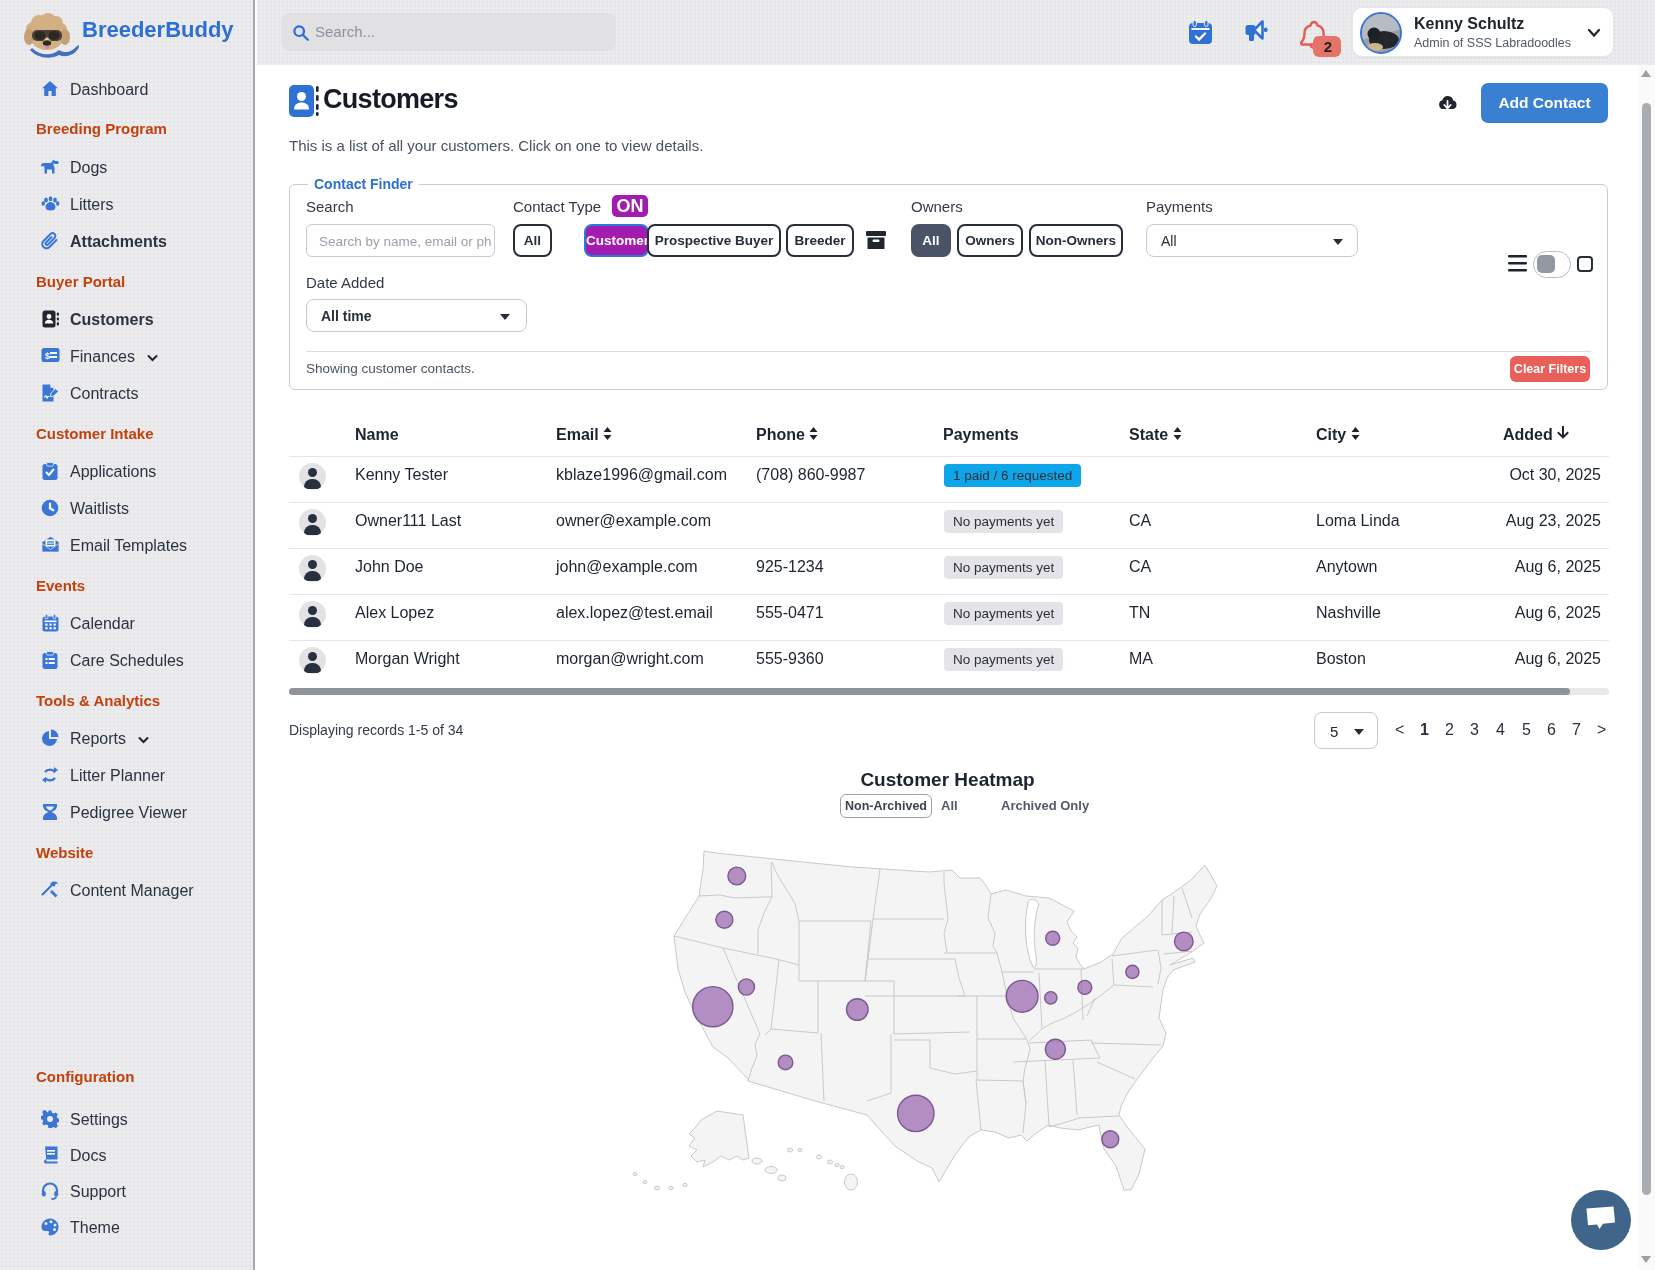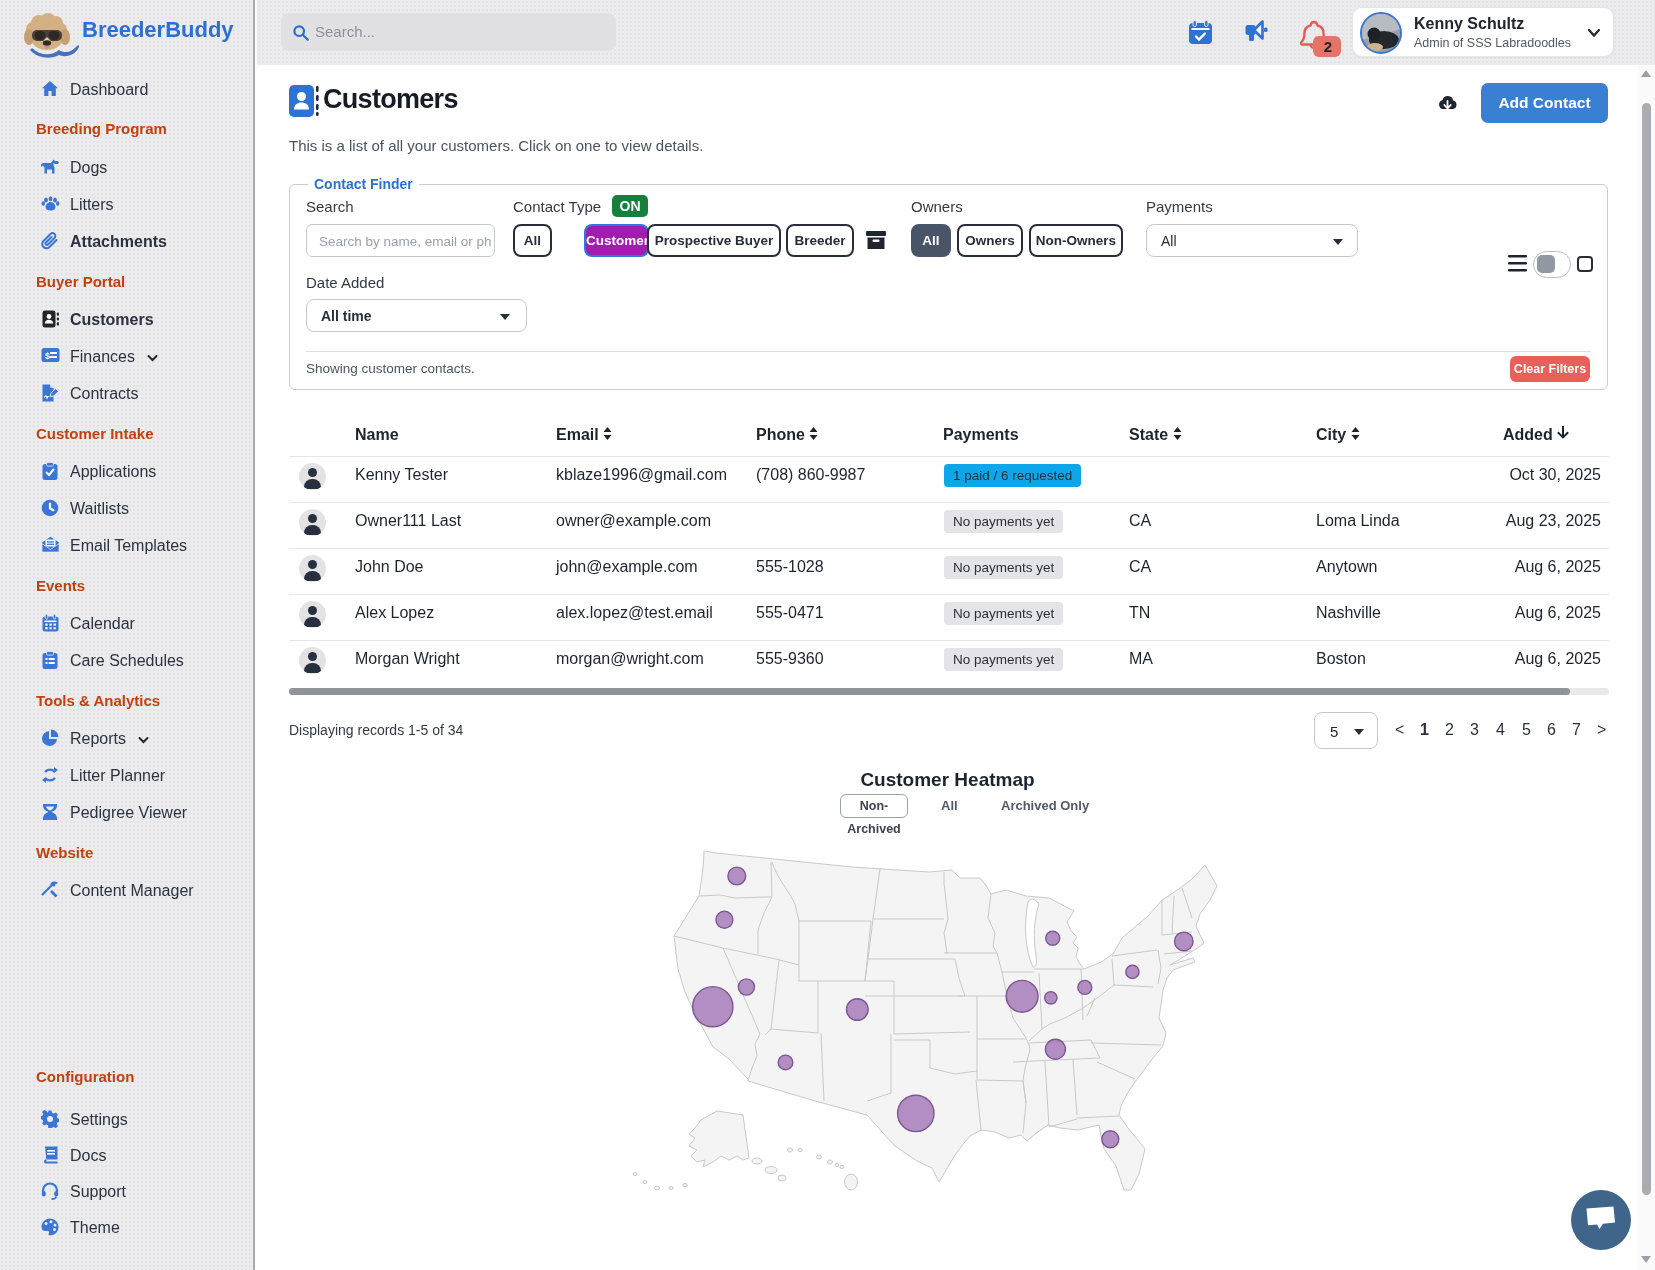--- a/index.html
+++ b/index.html
@@ -52,21 +52,21 @@
 .avatar::after{content:"";position:absolute;left:5px;top:16px;width:17px;height:10px;border-radius:8px 8px 2px 2px;background:#283040;}
 .chip{position:absolute;font-size:13.5px;color:#2a3038;background:#e4e4e8;border-radius:4px;padding:4px 9px;}
 .chipy{background:#0ea5e9;}
 #hscroll{position:absolute;left:289px;top:688px;width:1320px;height:7px;background:#e9e9eb;border-radius:4px;}
 #hthumb{position:absolute;left:0px;top:0px;width:1281px;height:7px;background:#909499;border-radius:4px;}
 
 #pagesel{position:absolute;left:1314px;top:712px;width:64px;height:37px;border:1px solid #c6cad0;border-radius:8px;}
 .pg{position:absolute;top:721px;font-size:16px;color:#2a313c;}
 
 #hmtitle{position:absolute;left:257px;top:769px;width:1381px;text-align:center;font-size:19px;font-weight:bold;color:#1d2430;}
-#seg1{position:absolute;left:840px;top:794px;width:68px;height:24px;border:1px solid #9aa0a8;border-radius:6px;font-size:12.5px;font-weight:bold;color:#3c434e;text-align:center;line-height:23px;}
+#seg1{position:absolute;left:840px;top:794px;width:92px;height:24px;border:1px solid #9aa0a8;border-radius:6px;font-size:12.5px;font-weight:bold;color:#3c434e;text-align:center;line-height:23px;}
 .seg{position:absolute;top:794px;font-size:13px;font-weight:bold;color:#515a66;line-height:24px;}
 
 #chat{position:absolute;left:1571px;top:1190px;width:60px;height:60px;border-radius:50%;background:#40658a;}
 </style>
 </head>
 <body>
 <div id="page">
 <div id="topbar"></div>
 <div id="content"></div>
 <div id="sidebar"></div>
@@ -284,21 +284,21 @@
 <div style="position:absolute;left:1437px;top:94px;"><svg width="21" height="20" viewBox="0 0 21 20">
         <path fill="#20262e" d="M5.5 6 A5.5 5.5 0 0 1 16.2 6.6 A4.3 4.3 0 0 1 16 15 H5 A4.8 4.8 0 0 1 5.5 6 Z"></path>
         <path d="M10.5 7 V14 M7.3 11 l3.2 3.4 3.2-3.4" stroke="#fff" stroke-width="1.8" fill="none" stroke-linecap="round"></path>
       </svg></div>
 <div id="subtitle">This is a list of all your customers. Click on one to view details.</div>
 <div id="addbtn">Add Contact</div>
 <div id="finder"></div>
 <div id="finderleg">Contact Finder</div>
 <div class="flabel" style="left:306px;top:198px;">Search</div>
 <div class="flabel" style="left:513px;top:198px;">Contact Type</div>
-<div style="position:absolute;left:612px;top:195px;width:36px;height:22px;background:#15803d;border-radius:5px;color:#fff;font-size:14px;font-weight:bold;text-align:center;line-height:22px;">ON</div>
+<div style="position:absolute;left:612px;top:195px;width:36px;height:22px;background:#a21caf;border-radius:5px;color:#fff;font-size:18px;font-weight:bold;text-align:center;line-height:22px;">ON</div>
 <div class="flabel" style="left:911px;top:198px;">Owners</div>
 <div class="flabel" style="left:1146px;top:198px;">Payments</div>
 <div class="flabel" style="left:306px;top:274px;">Date Added</div>
 <div id="searchinput">
       <span>Search by name, email or pho</span>
     </div>
 <div class="fbtn" style="left:513px;width:39px;line-height:29px;">All</div>
 <div class="fbtn" style="left:556px;width:65px;background:#a21caf;border-color:#2e77dd;color:#fff;line-height:29px;margin-left:28px;">Customer</div>
 <div class="fbtn" style="left:647px;width:134px;line-height:29px;">Prospective Buyer</div>
 <div class="fbtn" style="left:786px;width:68px;line-height:29px;">Breeder</div>
@@ -371,21 +371,21 @@
 
 <div class="td" style="left:355px;top:512px;">Owner111 Last</div>
 <div class="td" style="left:556px;top:512px;">owner@example.com</div>
 <div class="chip" style="left:944px;top:510px;">No payments yet</div>
 <div class="td" style="left:1129px;top:512px;">CA</div>
 <div class="td" style="left:1316px;top:512px;">Loma Linda</div>
 <div class="td" style="right:54px;top:512px;">Aug 23, 2025</div>
 
 <div class="td" style="left:355px;top:558px;">John Doe</div>
 <div class="td" style="left:556px;top:558px;">john@example.com</div>
-<div class="td" style="left:756px;top:558px;">555-1028</div>
+<div class="td" style="left:756px;top:558px;">925-1234</div>
 <div class="chip" style="left:944px;top:556px;">No payments yet</div>
 <div class="td" style="left:1129px;top:558px;">CA</div>
 <div class="td" style="left:1316px;top:558px;">Anytown</div>
 <div class="td" style="right:54px;top:558px;">Aug 6, 2025</div>
 
 <div class="td" style="left:355px;top:604px;">Alex Lopez</div>
 <div class="td" style="left:556px;top:604px;">alex.lopez@test.email</div>
 <div class="td" style="left:756px;top:604px;">555-0471</div>
 <div class="chip" style="left:944px;top:602px;">No payments yet</div>
 <div class="td" style="left:1129px;top:604px;">TN</div>

